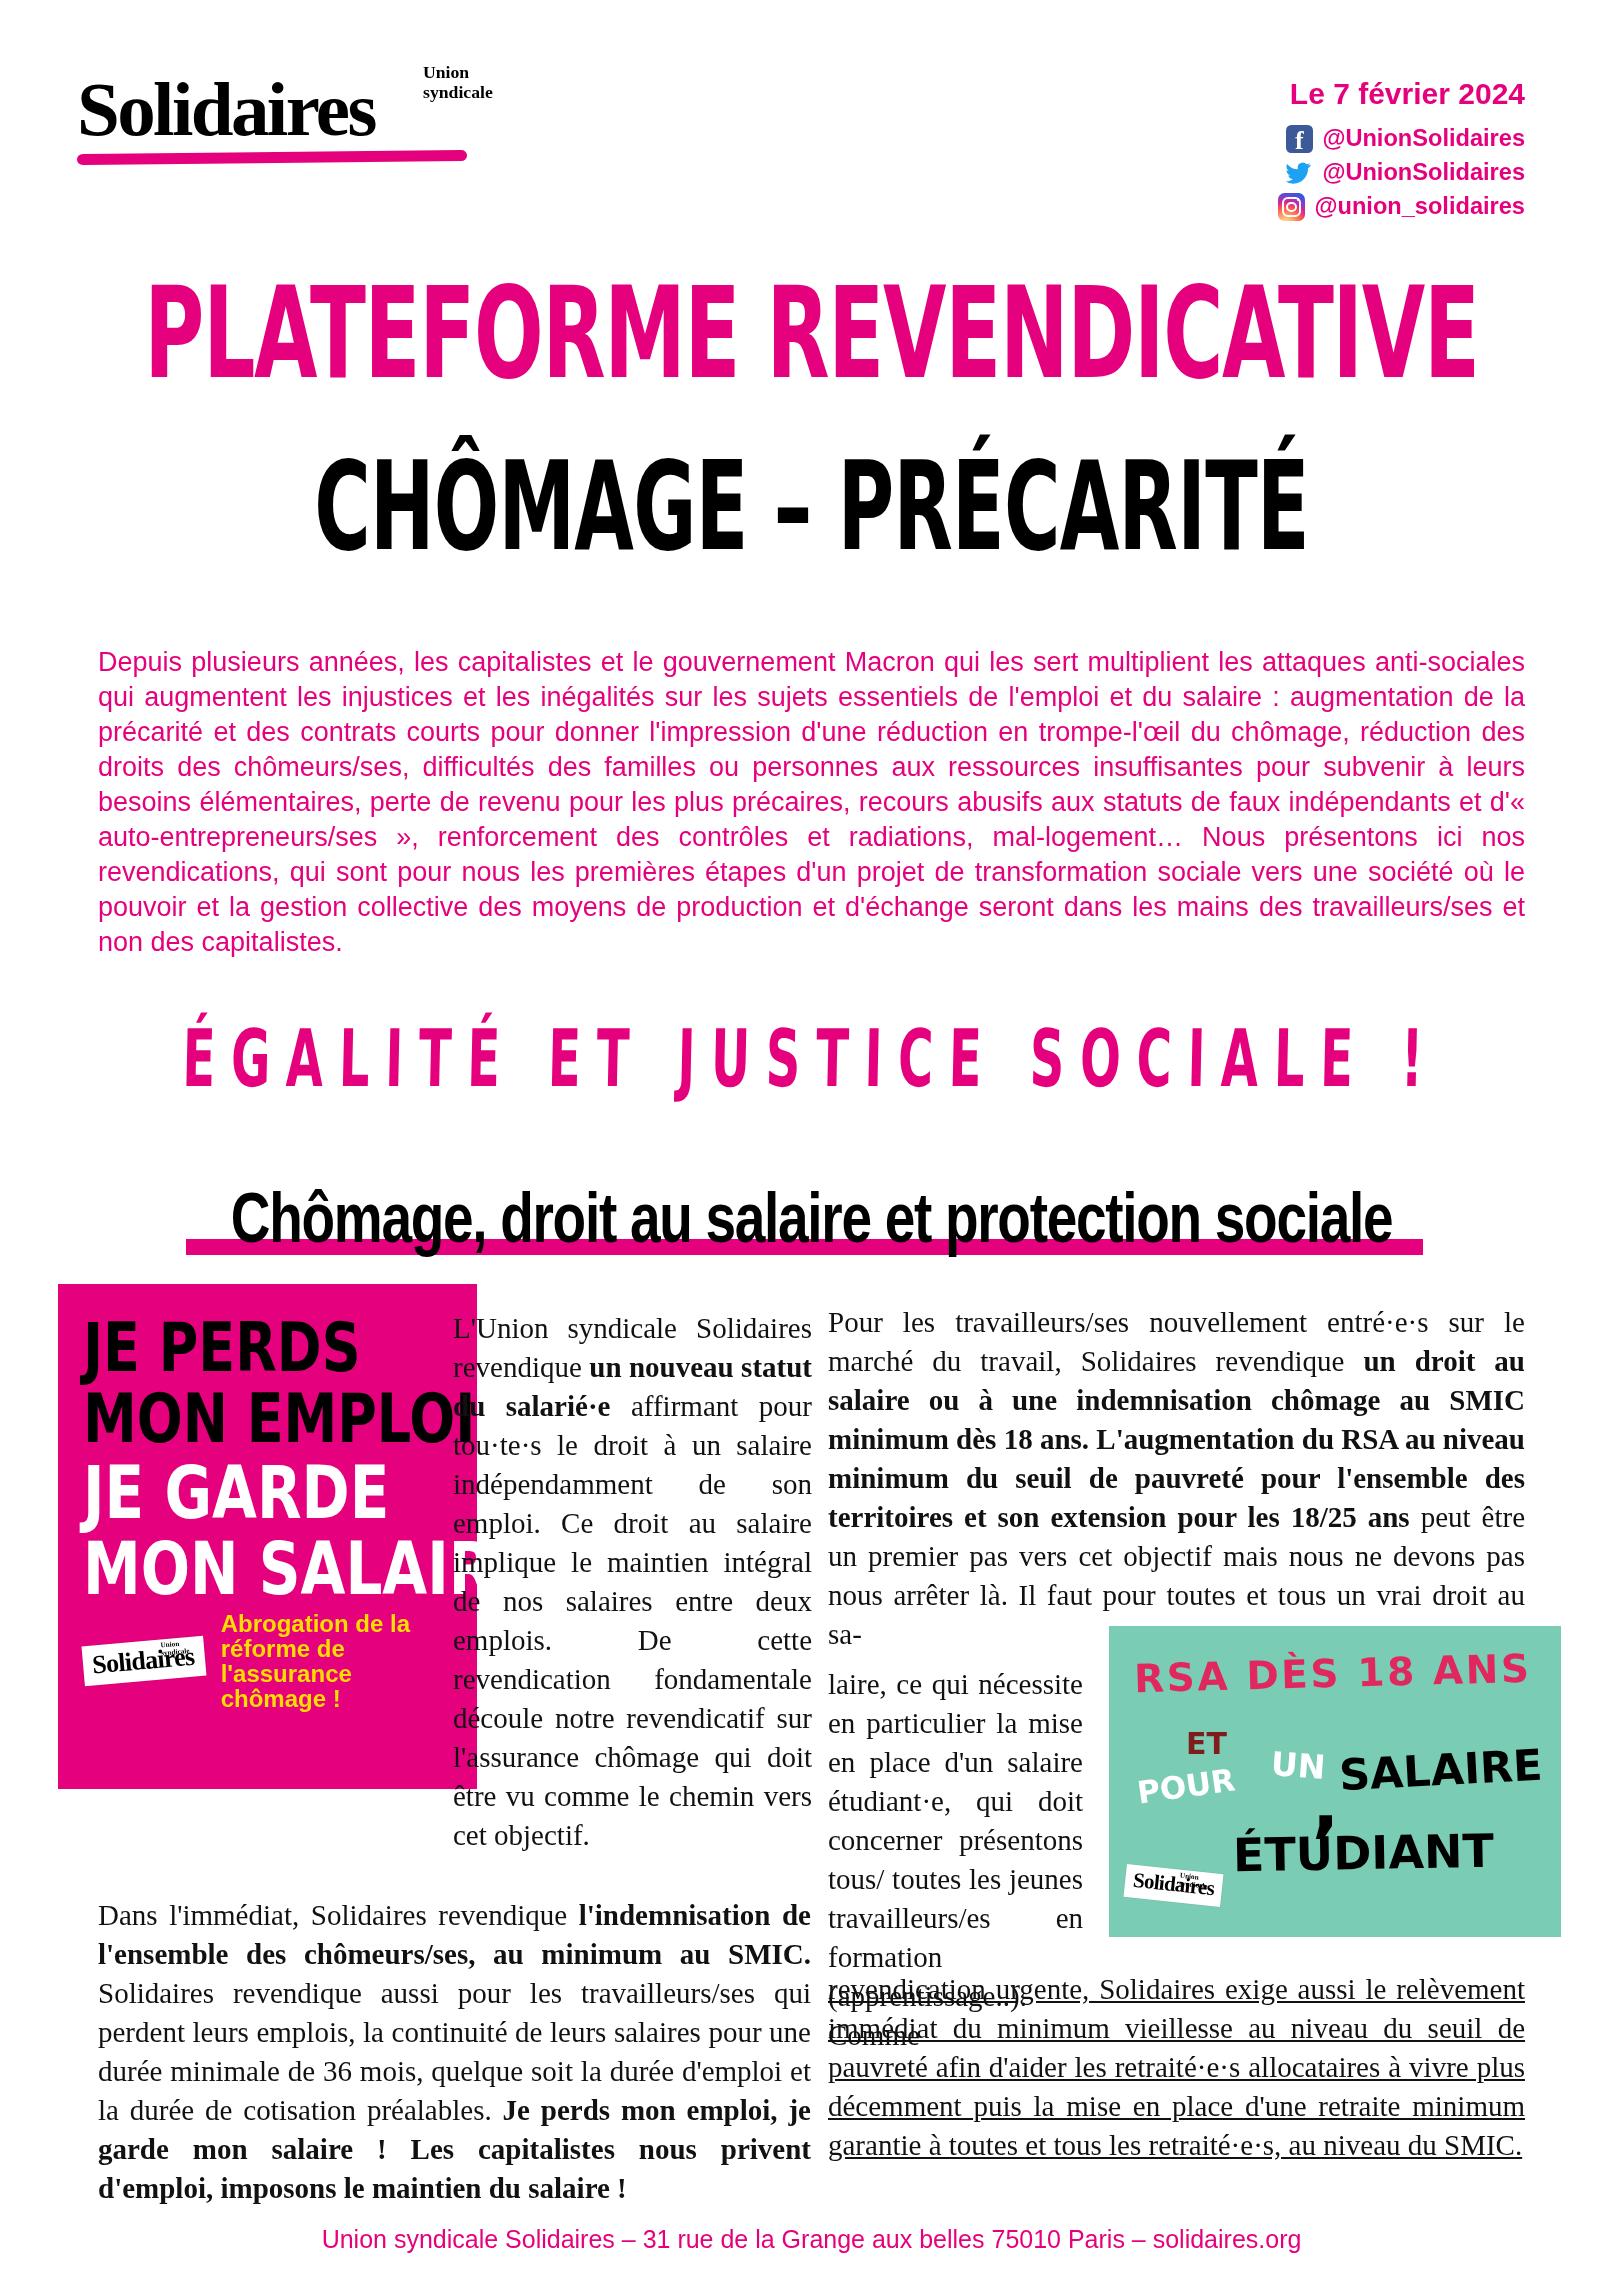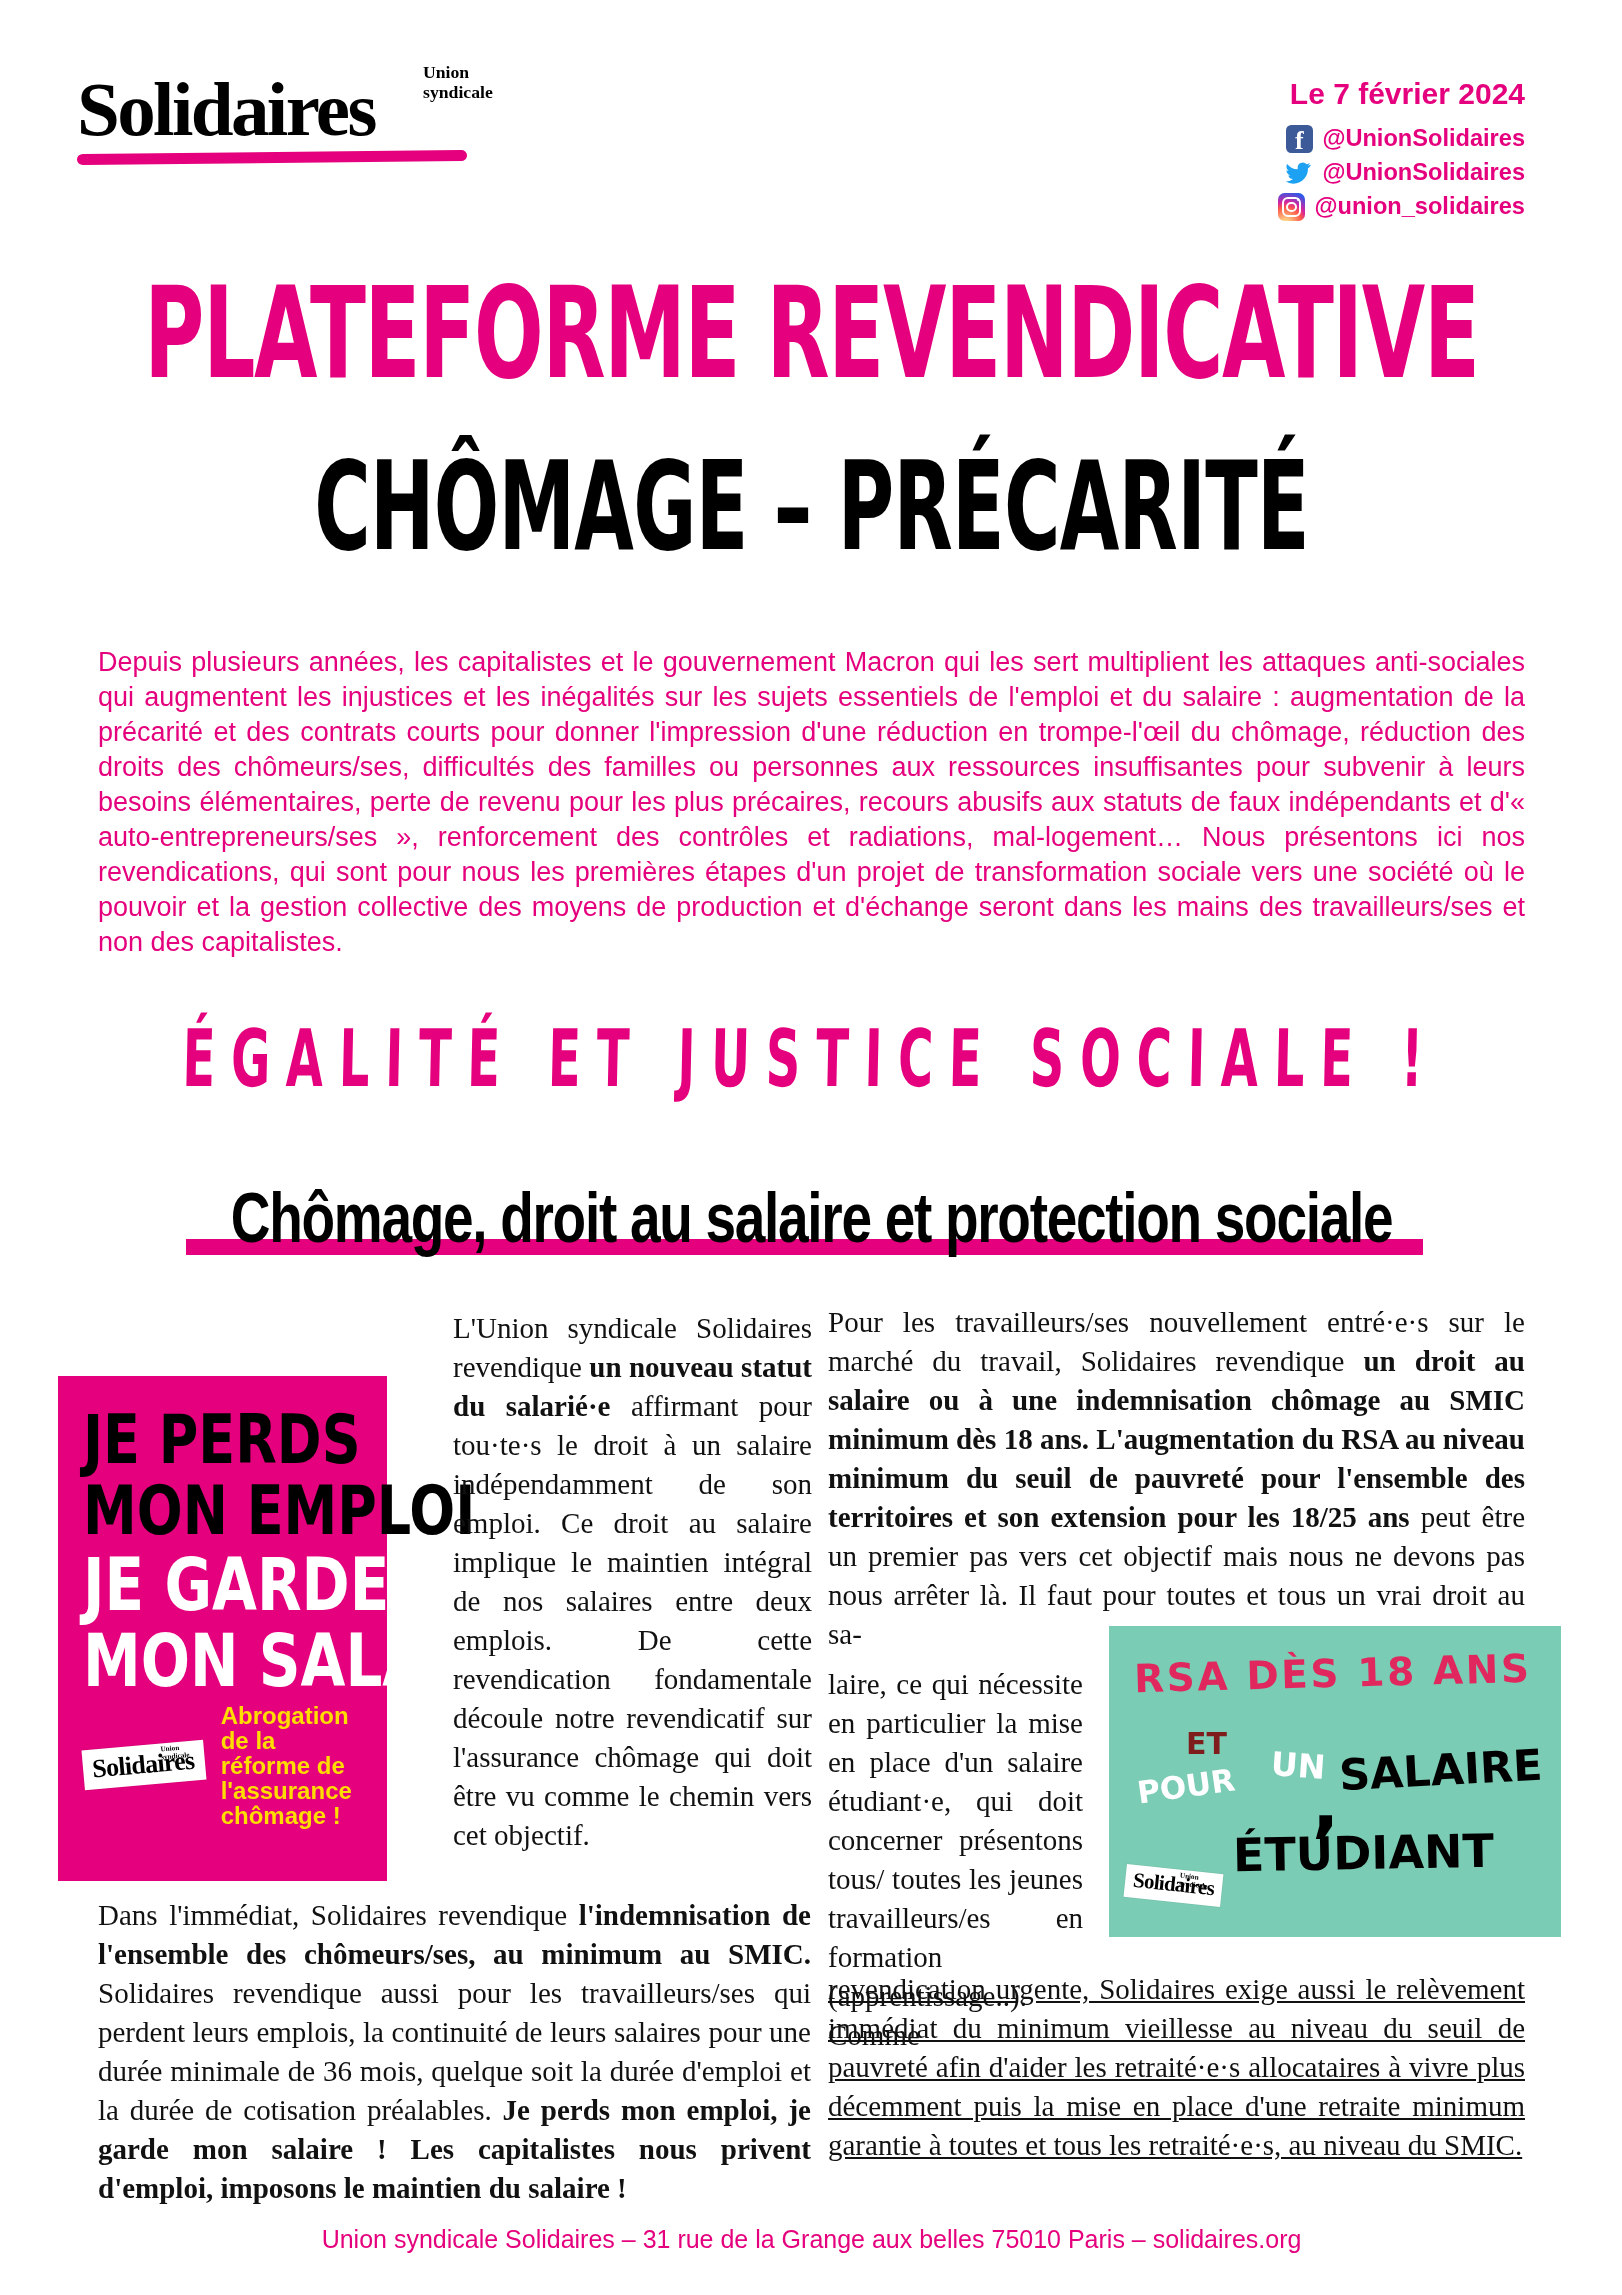--- a/index.html
+++ b/index.html
@@ -202,21 +202,21 @@
 
   <div class="abs" style="top:1018px;left:0;width:100%;">
     <div class="rough slogan">ÉGALITÉ ET JUSTICE SOCIALE !</div>
   </div>
 
   <div class="abs section-bar" style="left:186px;top:1239px;width:1237px;"></div>
   <div class="abs" style="top:1177px;left:0;width:100%;">
     <div class="section-title">Chômage, droit au salaire et protection sociale</div>
   </div>
 
-  <div class="abs poster" style="left:58px;top:1376px;width:329px;height:505px;padding:31px 19.6px 0 25px;">
+  <div class="abs poster" style="left:58px;top:1284px;width:419px;height:505px;padding:31px 19.6px 0 25px;">
     <span class="rough line p-black">JE PERDS</span>
     <span class="rough line p-black">MON EMPLOI</span>
     <span class="rough line p-white" style="margin-top:10.5px;">JE GARDE</span>
     <span class="rough line p-white">MON SALAIRE !</span>
     <div style="display:flex;align-items:center;gap:15.7px;margin-top:19.6px;">
       <span class="mini-logo">
         <span class="ml-union">Union syndicale</span>
         <span class="ml-name">Solidaires</span>
         <span class="ml-line"></span>
       </span>

